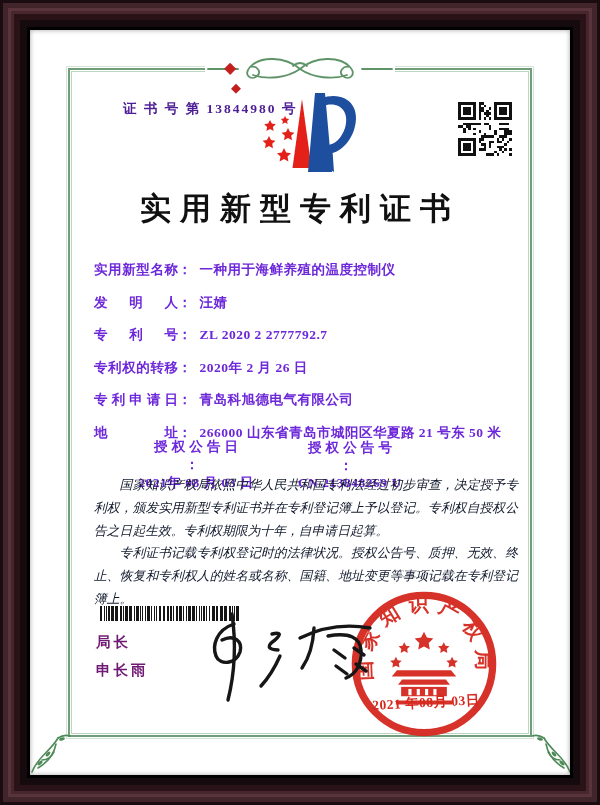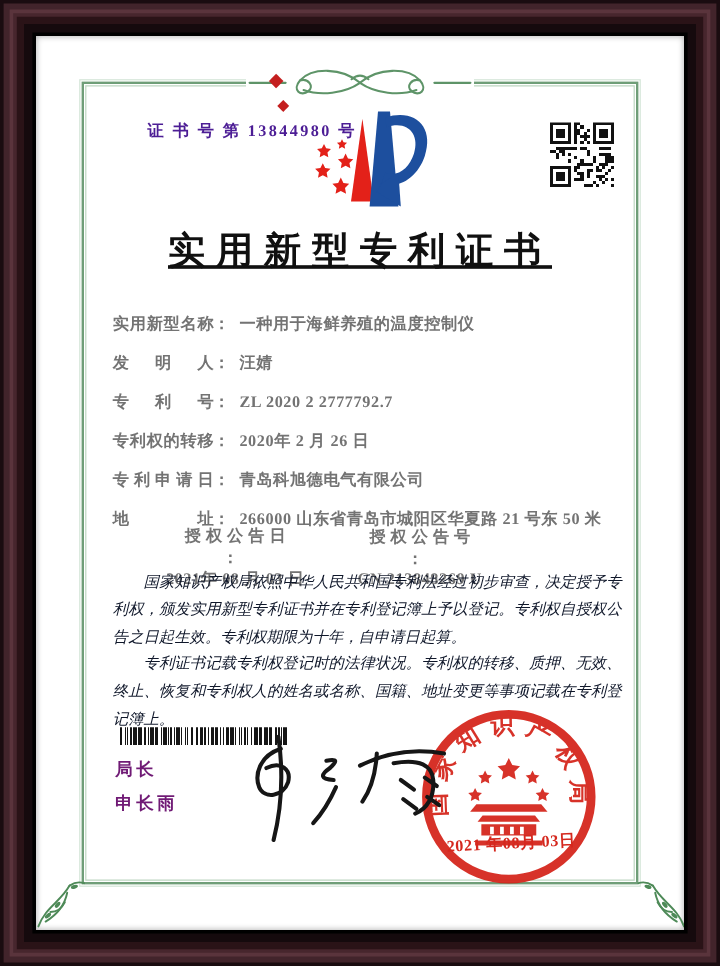--- a/index.html
+++ b/index.html
@@ -19,22 +19,22 @@
   .d1{left:194px;top:30px;font-size:16px;}
   .d2{left:201px;top:51px;font-size:13px;}
   .sprig{position:absolute;z-index:2;}
   .sprig-bl{left:-2px;top:700px;}
   .sprig-br{left:496px;top:700px;}
   .cert-no{position:absolute;left:64px;top:70px;font-size:13.5px;color:#4c1d95;
     letter-spacing:2px;font-weight:600;margin-left:29px;}
   .logo{position:absolute;left:212px;top:60px;}
   .qr{position:absolute;left:428px;top:72px;}
   .title{position:absolute;left:0;right:0;top:158px;text-align:center;font-size:31px;
-    font-weight:700;color:#101010;letter-spacing:9px;text-decoration:underline;}
-  .fields{position:absolute;left:64px;top:224px;width:430px;font-size:13.5px;color:#737373;}
+    font-weight:700;color:#101010;letter-spacing:9px;}
+  .fields{position:absolute;left:64px;top:224px;width:430px;font-size:13.5px;color:#6d28d9;}
   .frow{height:32.5px;display:flex;align-items:center;font-weight:600;}
   .flabel{display:inline-block;width:84px;text-align:justify;text-align-last:justify;flex:none;}
   .fcolon{flex:none;margin-right:8px;}
   .fvalue{letter-spacing:.5px;white-space:nowrap;}
   .fgroup{display:flex;align-items:center;flex-direction:column;}
   .fgroup.first{width:204px;flex:none;}
   .notice{position:absolute;left:64px;top:444px;width:424px;font-size:12.8px;line-height:1.78;
     color:#0f172a;text-align:justify;font-style:italic;}
   .notice p{margin:0;text-indent:2em;}
   .barcode{position:absolute;left:70px;top:576px;}
@@ -269,21 +269,21 @@
         <span class="fgroup">
           <span class="flabel">授权公告号</span>
             <span class="fcolon">：</span>
             <span class="fvalue">CN 213848269 U</span>
         </span>
       </div>
     </div>
 
     <div class="notice">
       <p>国家知识产权局依照中华人民共和国专利法经过初步审查，决定授予专利权，颁发实用新型专利证书并在专利登记簿上予以登记。专利权自授权公告之日起生效。专利权期限为十年，自申请日起算。</p>
-      <p>专利证书记载专利权登记时的法律状况。专利权的转移、质押、无效、终止、恢复和专利权人的姓名或名称、国籍、地址变更等事项记载在专利登记簿上。</p>
+      <p>专利证书记载专利权登记时的法律状况。授权公告号、质押、无效、终止、恢复和专利权人的姓名或名称、国籍、地址变更等事项记载在专利登记簿上。</p>
     </div>
 
     <svg class="barcode" id="barcode" width="142" height="15" viewBox="0 0 142 15" shape-rendering="crispEdges">
         <rect x="0" y="0" width="2" height="15" fill="#151515"></rect>
         <rect x="4" y="0" width="1" height="15" fill="#151515"></rect>
         <rect x="6" y="0" width="1" height="15" fill="#151515"></rect>
         <rect x="8" y="0" width="2" height="15" fill="#151515"></rect>
         <rect x="11" y="0" width="3" height="15" fill="#151515"></rect>
         <rect x="15" y="0" width="3" height="15" fill="#151515"></rect>
         <rect x="20" y="0" width="2" height="15" fill="#151515"></rect>

